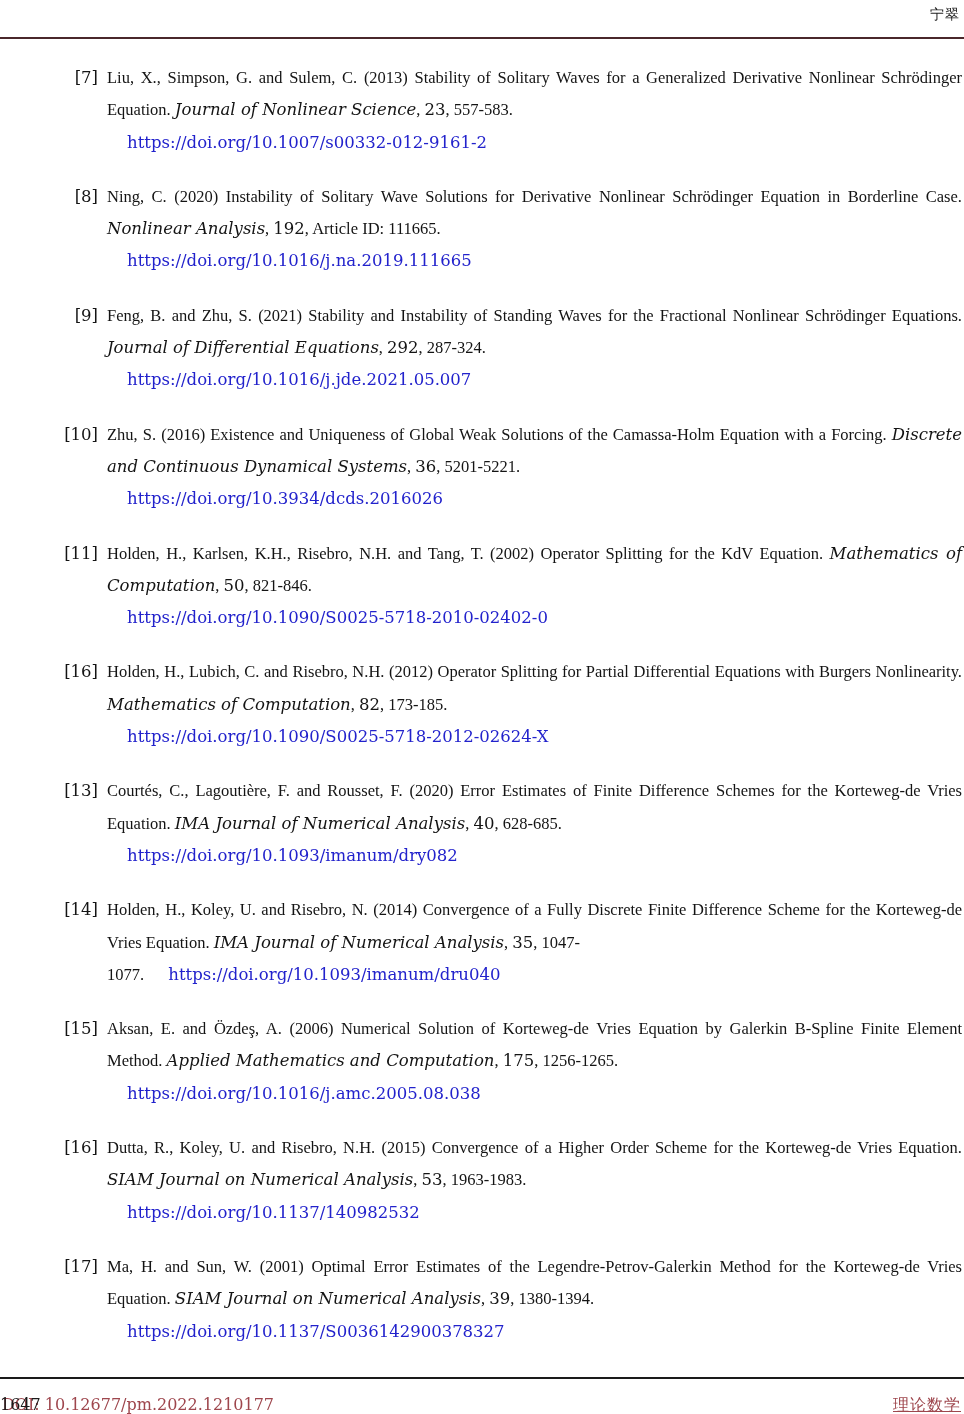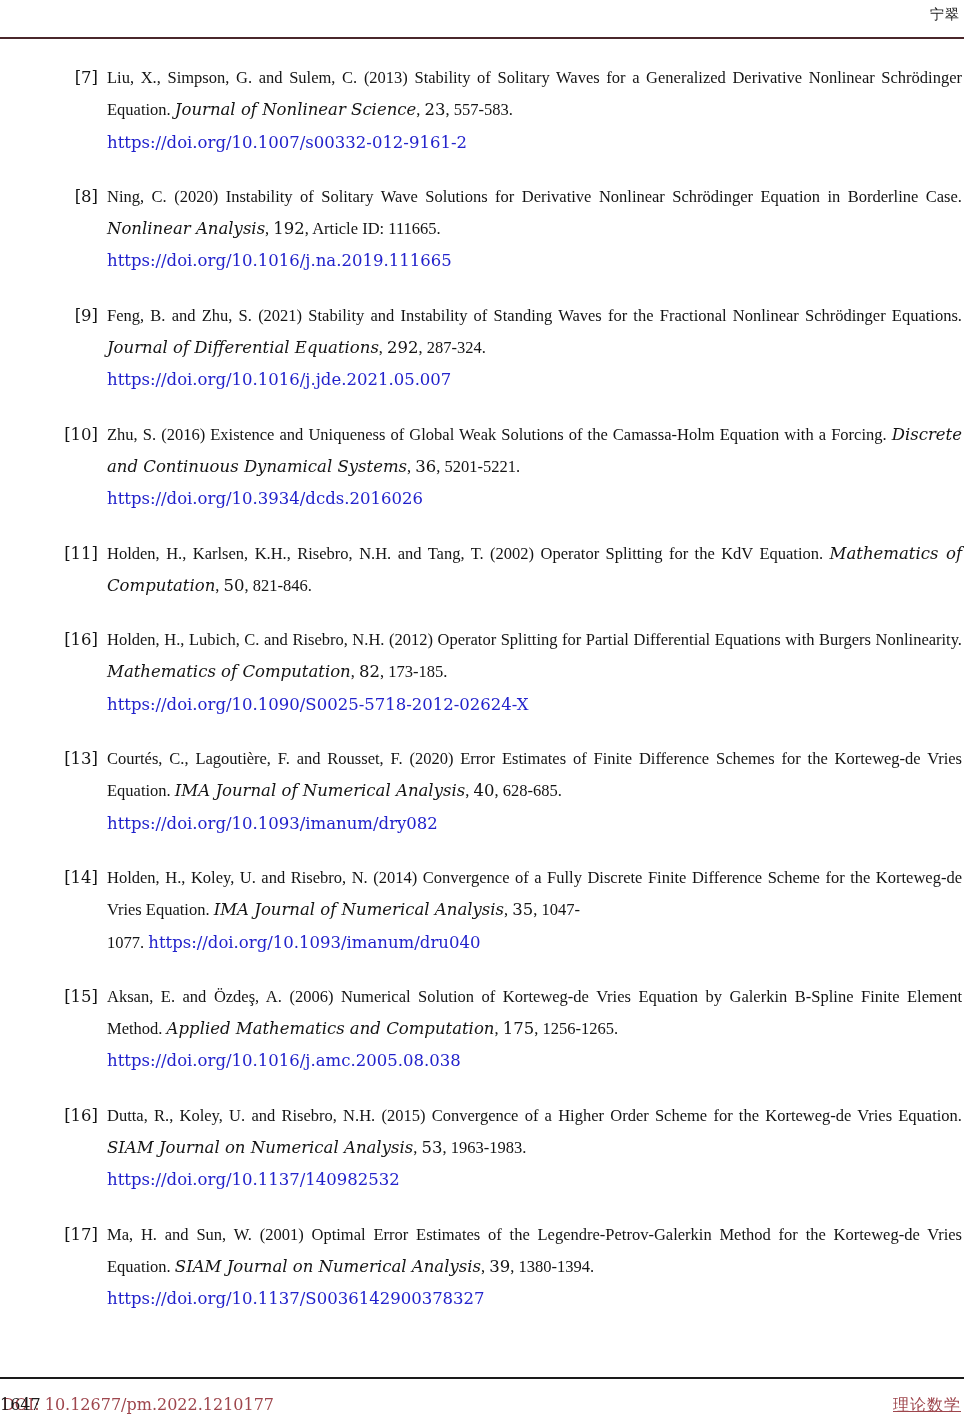--- a/index.html
+++ b/index.html
@@ -53,21 +53,21 @@
     text-align: right;
     white-space: nowrap;
   }
   .ref-body {
     text-align: justify;
     text-justify: inter-word;
   }
   .seg-n { font-style: normal; font-family: Liberation Serif, serif; }
   .seg-i { font-style: italic; }
   .seg-b { font-weight: normal; }
-  .seg-link { color: var(--link-blue); cursor: pointer; }
+  .seg-link { color: var(--link-blue); cursor: pointer; margin-left: 20px; }
   .foot-rule {
     position: absolute;
     top: 1377px;
     left: 0;
     width: 964px;
     height: 2px;
     background: var(--rule-dark);
   }
   .footer-row {
     position: absolute;
@@ -123,21 +123,21 @@
     <div class="ref-body"><span class="seg-n">Feng, B. and Zhu, S. (2021) Stability and Instability of Standing Waves for the Fractional Nonlinear Schrödinger Equations. </span><span class="seg-i">Journal of Differential Equations</span><span class="seg-n">, </span><span class="seg-b">292</span><span class="seg-n">, 287-324.</span><br><span class="seg-link">https://doi.org/10.1016/j.jde.2021.05.007</span></div>
   </div>
 
   <div class="ref-item">
     <div class="ref-label">[10]</div>
     <div class="ref-body"><span class="seg-n">Zhu, S. (2016) Existence and Uniqueness of Global Weak Solutions of the Camassa-Holm Equation with a Forcing. </span><span class="seg-i">Discrete and Continuous Dynamical Systems</span><span class="seg-n">, </span><span class="seg-b">36</span><span class="seg-n">, 5201-5221.</span><br><span class="seg-link">https://doi.org/10.3934/dcds.2016026</span></div>
   </div>
 
   <div class="ref-item">
     <div class="ref-label">[11]</div>
-    <div class="ref-body"><span class="seg-n">Holden, H., Karlsen, K.H., Risebro, N.H. and Tang, T. (2002) Operator Splitting for the KdV Equation. </span><span class="seg-i">Mathematics of Computation</span><span class="seg-n">, </span><span class="seg-b">50</span><span class="seg-n">, 821-846.</span><br></div>
+    <div class="ref-body"><span class="seg-n">Holden, H., Karlsen, K.H., Risebro, N.H. and Tang, T. (2002) Operator Splitting for the KdV Equation. </span><span class="seg-i">Mathematics of Computation</span><span class="seg-n">, </span><span class="seg-b">50</span><span class="seg-n">, 821-846.</span><br><span class="seg-link">https://doi.org/10.1090/S0025-5718-2010-02402-0</span></div>
   </div>
 
   <div class="ref-item">
     <div class="ref-label">[16]</div>
     <div class="ref-body"><span class="seg-n">Holden, H., Lubich, C. and Risebro, N.H. (2012) Operator Splitting for Partial Differential Equations with Burgers Nonlinearity. </span><span class="seg-i">Mathematics of Computation</span><span class="seg-n">, </span><span class="seg-b">82</span><span class="seg-n">, 173-185.</span><br><span class="seg-link">https://doi.org/10.1090/S0025-5718-2012-02624-X</span></div>
   </div>
 
   <div class="ref-item">
     <div class="ref-label">[13]</div>
     <div class="ref-body"><span class="seg-n">Courtés, C., Lagoutière, F. and Rousset, F. (2020) Error Estimates of Finite Difference Schemes for the Korteweg-de Vries Equation. </span><span class="seg-i">IMA Journal of Numerical Analysis</span><span class="seg-n">, </span><span class="seg-b">40</span><span class="seg-n">, 628-685.</span><br><span class="seg-link">https://doi.org/10.1093/imanum/dry082</span></div>

